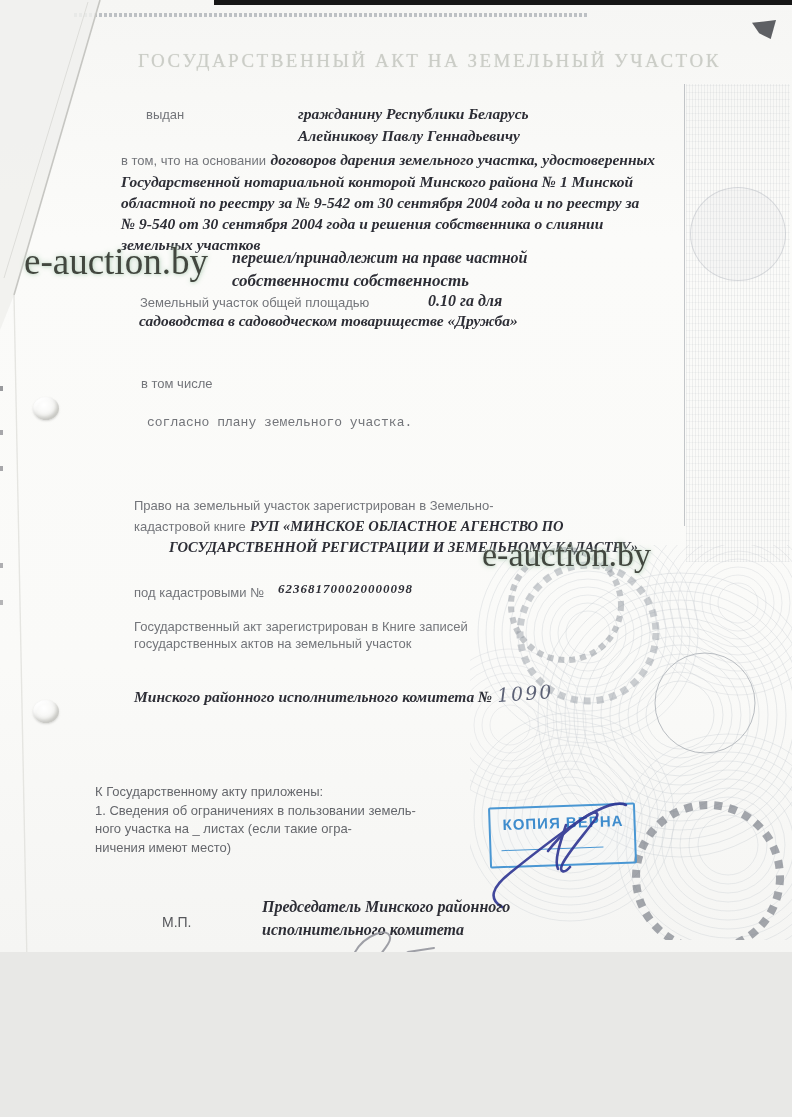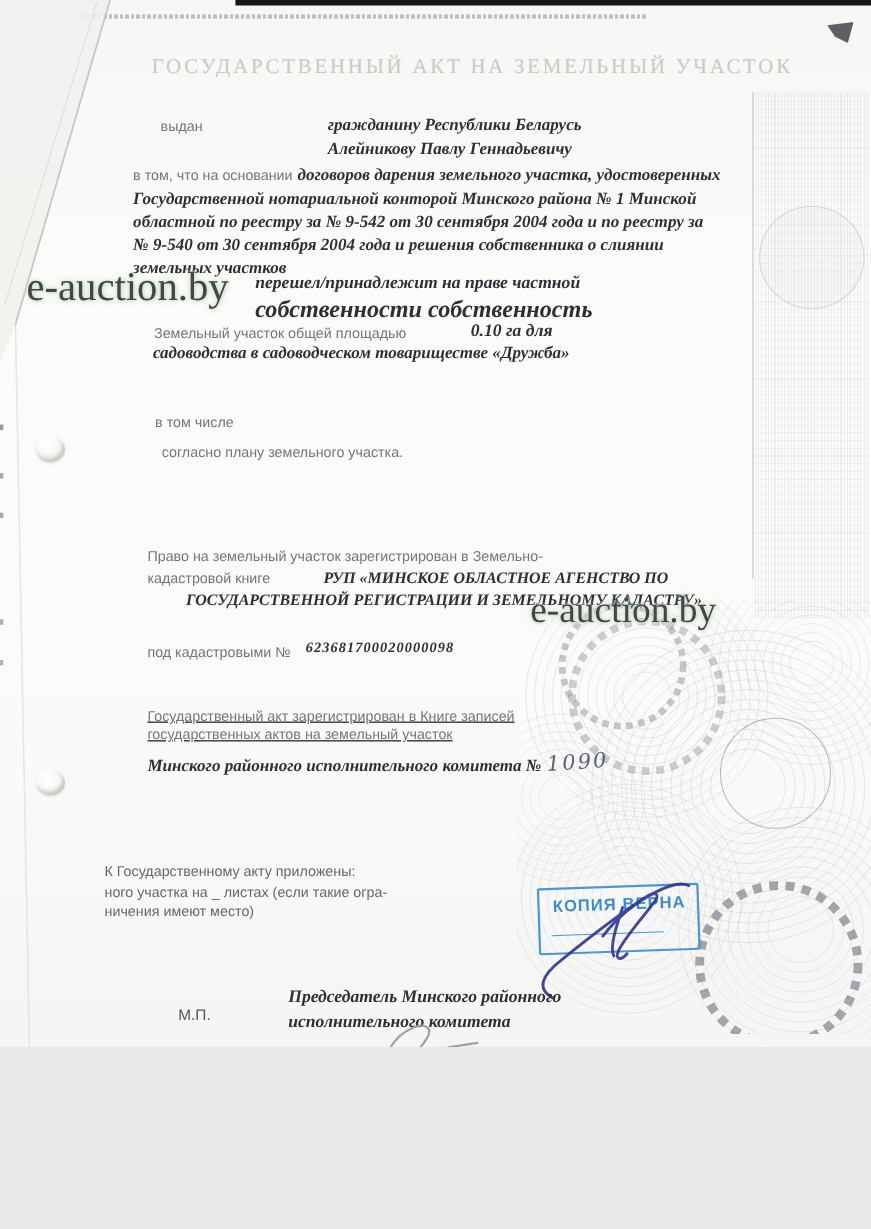--- a/index.html
+++ b/index.html
@@ -141,53 +141,54 @@
     <div class="ital nw">Государственной нотариальной конторой Минского района № 1  Минской</div>
     <div class="ital nw">областной  по реестру за № 9-542 от 30 сентября 2004 года и по реестру за</div>
     <div class="ital nw">№ 9-540 от 30 сентября 2004 года и решения собственника о слиянии</div>
     <div class="ital nw">земельных участков</div>
   </div>
 
   <div class="abs wm" style="left:24px;top:240px;font-size:37px;">e-auction.by</div>
 
   <div class="abs" style="left:232px;top:246px;line-height:23px;">
     <div class="ital nw" style="font-size:16px;">перешел/принадлежит на праве частной</div>
-    <div class="ital nw" style="font-size:22px;">собственности собственность</div>
+    <div class="ital nw" style="font-size:17px;">собственности собственность</div>
   </div>
 
   <div class="abs sans nw" style="left:140px;top:295px;">Земельный участок общей площадью</div>
   <div class="abs ital nw" style="left:428px;top:292px;font-size:16px;">0.10  га   для</div>
   <div class="abs ital nw" style="left:139px;top:312px;font-style:italic;">садоводства в садоводческом товариществе «Дружба»</div>
 
   <div class="abs sans nw" style="left:141px;top:376px;">в том числе</div>
-  <div class="abs sans nw" style="left:147px;top:403px;">согласно плану  земельного участка.</div>
+  <div class="abs sans nw" style="left:147px;top:415px;font-family:Liberation Mono, monospace;">согласно плану  земельного участка.</div>
 
   <div class="abs" style="left:134px;top:496px;line-height:20px;">
     <div class="sans nw">Право на земельный участок зарегистрирован в Земельно-</div>
     <div class="nw"><span class="sans">кадастровой книге</span>
-      <span class="ital" style="font-size:14.5px;margin-left:44px;">РУП «МИНСКОЕ ОБЛАСТНОЕ АГЕНСТВО ПО</span></div>
+      <span class="ital" style="font-size:14.5px;">РУП «МИНСКОЕ ОБЛАСТНОЕ АГЕНСТВО ПО</span></div>
     <div class="ital nw" style="font-size:14.5px;margin-left:35px;">ГОСУДАРСТВЕННОЙ РЕГИСТРАЦИИ И ЗЕМЕЛЬНОМУ КАДАСТРУ»</div>
   </div>
 
   <div class="abs wm" style="left:482px;top:536px;font-size:34px;">e-auction.by</div>
 
   <div class="abs sans nw" style="left:134px;top:585px;">под кадастровыми №</div>
   <div class="abs ital nw" style="left:278px;top:581px;font-size:13px;letter-spacing:1px;">623681700020000098</div>
 
-  <div class="abs" style="left:134px;top:642px;line-height:17px;text-decoration:underline;">
+  <div class="abs" style="left:134px;top:618px;line-height:17px;">
     <div class="sans nw">Государственный акт зарегистрирован в Книге записей</div>
     <div class="sans nw">государственных актов на земельный участок</div>
   </div>
   <div class="abs nw" style="left:134px;top:684px;">
     <span class="ital">Минского районного исполнительного комитета №</span>
     <span class="hand" style="font-size:19px;letter-spacing:2px;display:inline-block;transform:rotate(-4deg);position:relative;top:-2px;">1090</span>
   </div>
 
   <div class="abs" style="left:95px;top:783px;line-height:18.5px;">
     <div class="sans nw" style="color:#65676c;">К Государственному акту приложены:</div>
+    <div class="sans nw" style="color:#65676c;">1.    Сведения об ограничениях в пользовании земель-</div>
     <div class="sans nw" style="color:#65676c;">ного участка на  _ листах (если такие огра-</div>
     <div class="sans nw" style="color:#65676c;">ничения имеют место)</div>
   </div>
 
   <div class="abs stamp-box" style="left:489px;top:805px;width:143px;height:57px;">
     <div class="stamp-text">КОПИЯ ВЕРНА</div>
     <div class="stamp-line"></div>
   </div>
 
   <svg class="abs" style="left:470px;top:795px;" width="180" height="115" viewBox="0 0 180 115">

